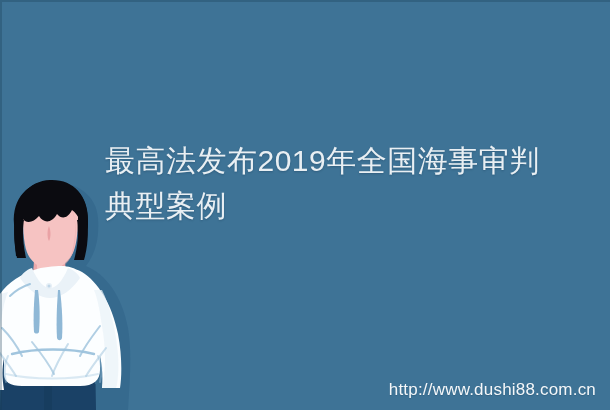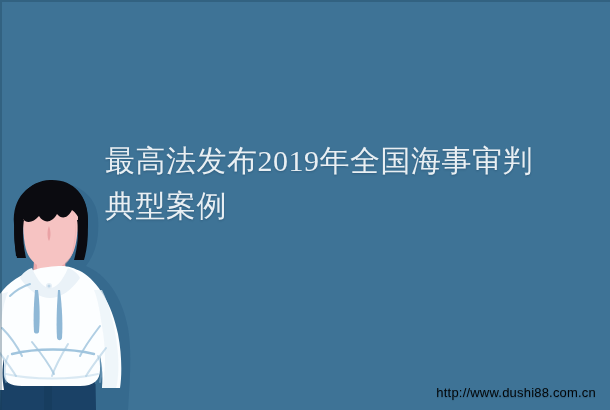--- a/index.html
+++ b/index.html
@@ -46,30 +46,29 @@
     left: 105px;
     top: 138px;
     width: 445px;
     color: #E9EFF3;
     font-size: 30px;
     line-height: 45px;
     letter-spacing: 0.5px;
     font-weight: 400;
     text-shadow: 0 1px 2px rgba(16,48,72,0.30);
     white-space: pre-wrap;
-    font-family: Liberation Serif, serif;
   }
 
   
   #watermark {
     position: absolute;
     right: 14px;
     bottom: 10px;
-    color: #000000;
-    font-size: 13px;
+    color: #ffffff;
+    font-size: 17px;
     letter-spacing: 0.2px;
     opacity: 0.95;
     text-shadow: 0 1px 1px rgba(16,48,72,0.25);
   }
 </style>
 </head>
 <body>
 
 <div id="stage">
 

